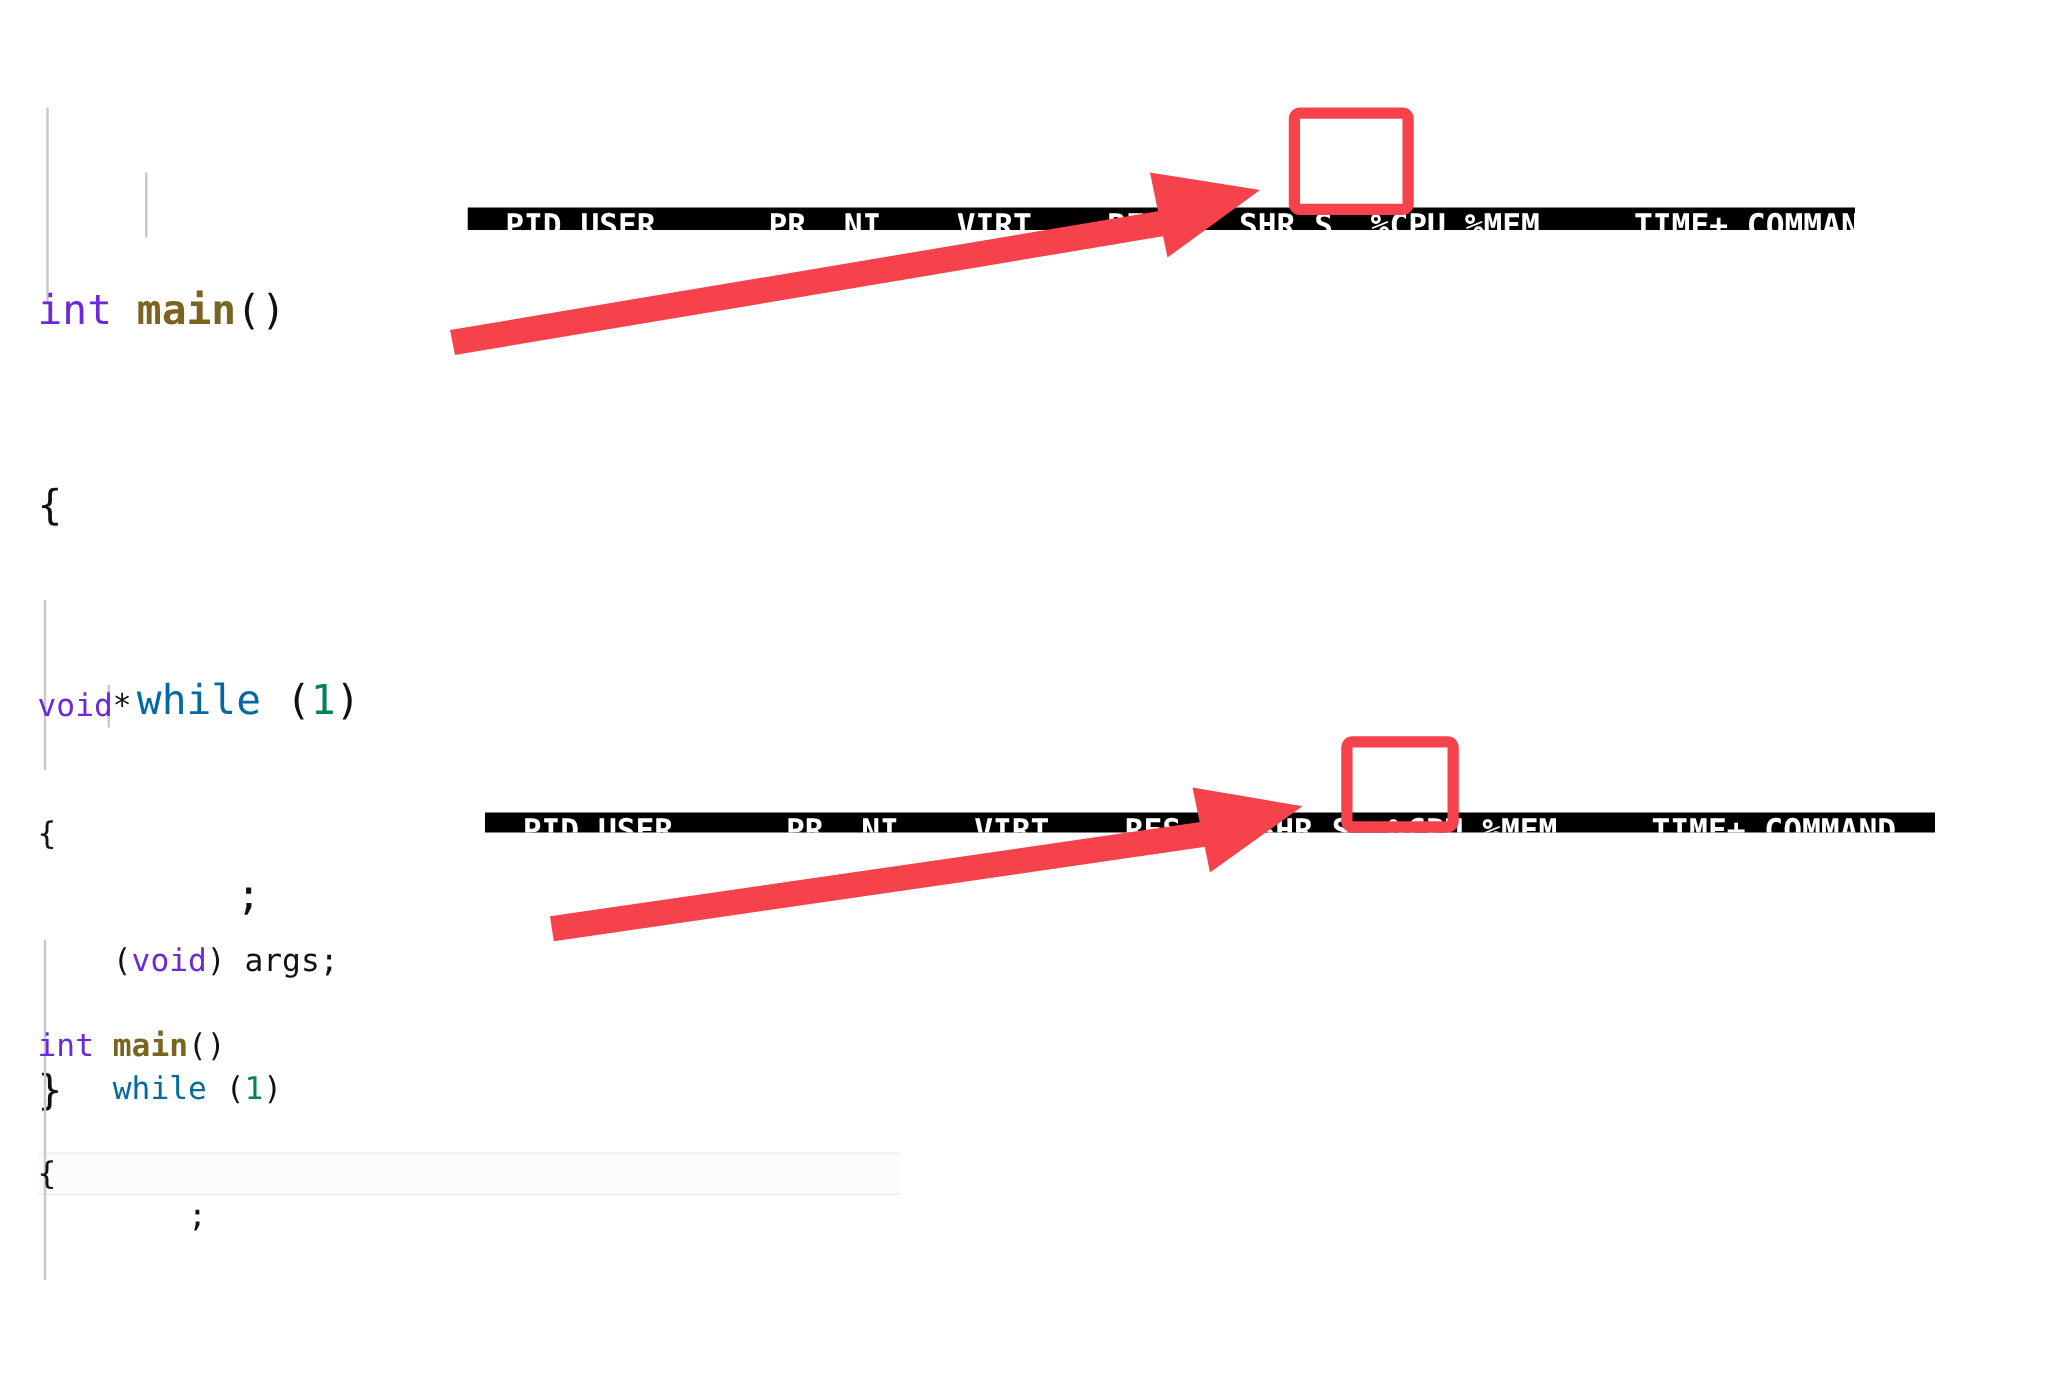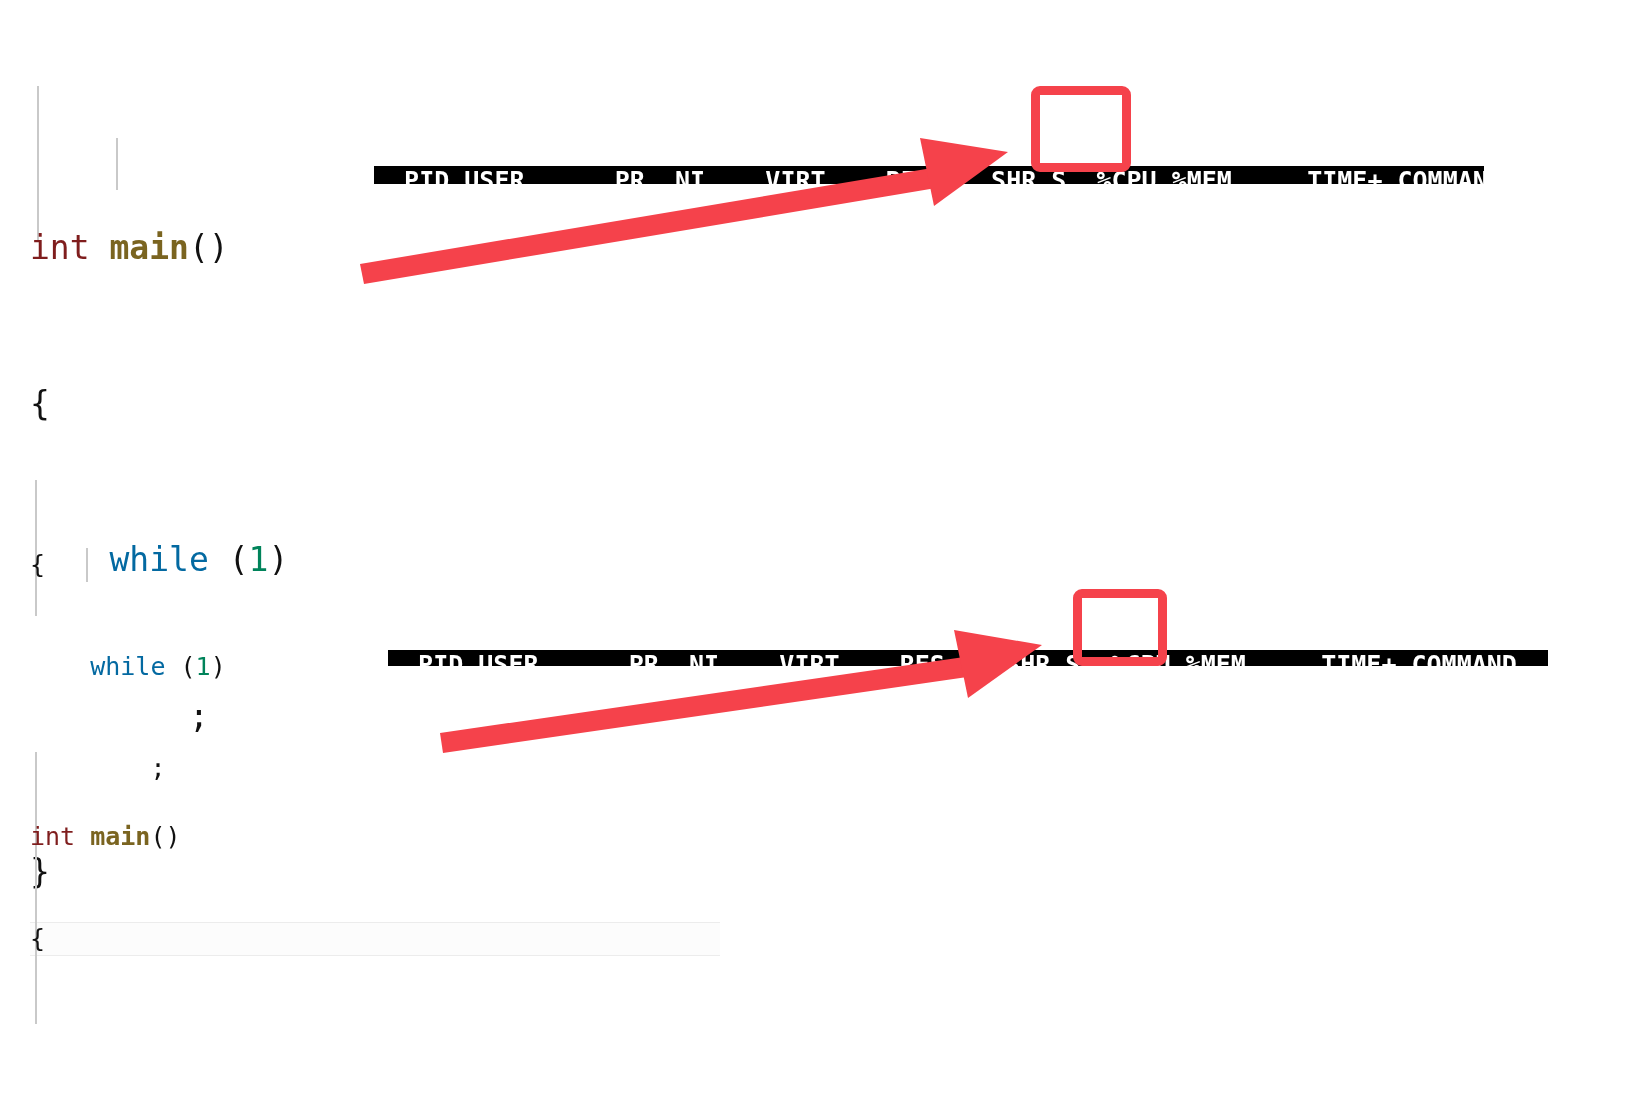--- a/index.html
+++ b/index.html
@@ -38,21 +38,21 @@
     line-height: 34px;
   }
 
   .code-line { position: relative; height: 1em; }
   #code-block-1 .code-line { height: 52px; }
   #code-block-2 .code-line,
   #code-block-3 .code-line { height: 34px; }
 
   
   .t-kw      { color: #0369a1; }          
-  .t-type    { color: #7f1d1d; text-align: center; }          
+  .t-type    { color: #6d28d9; text-align: center; }          
   .t-fn      { color: #7A6420; font-weight: bold; }          
   .t-num     { color: #00835A; }          
   .t-plain   { color: #111111; }
   .t-punct   { color: #111111; }
 
   
   .guide {
     position: absolute;
     width: 2px;
     background: #c9c9c9;
@@ -119,21 +119,23 @@
   <div class="code-line"><span class="t-type">int</span><span class="t-plain"> </span><span class="t-fn">main</span><span class="t-punct">()</span></div>
   <div class="code-line"><span class="t-punct">{</span></div>
   <div class="code-line"><span class="t-plain">    </span><span class="t-kw">while</span><span class="t-plain"> </span><span class="t-punct">(</span><span class="t-num">1</span><span class="t-punct">)</span></div>
   <div class="code-line"><span class="t-plain">        </span><span class="t-punct">;</span></div>
   <div class="code-line"><span class="t-punct">}</span></div>
 </div>
 
 <div class="code-block" id="code-block-2">
   <div class="guide" style="left:5px; top:68px; height:136px;"></div>
   <div class="guide" style="left:56px; top:136px; height:34px;"></div>
+  <div class="code-line"><span class="t-type">void</span><span class="t-punct">*</span></div>
   <div class="code-line"><span class="t-punct">{</span></div>
+  <div class="code-line"><span class="t-plain">    (</span><span class="t-type">void</span><span class="t-plain">) args;</span></div>
   <div class="code-line"><span class="t-plain">    </span><span class="t-kw">while</span><span class="t-plain"> </span><span class="t-punct">(</span><span class="t-num">1</span><span class="t-punct">)</span></div>
   <div class="code-line"><span class="t-plain">        </span><span class="t-punct">;</span></div>
   
 </div>
 
 <div class="code-block" id="code-block-3">
   <div class="cur-line" style="top:238px; width:690px;"></div>
   <div class="guide" style="left:5px; top:68px; height:272px;"></div>
   <div class="code-line"><span class="t-type">int</span><span class="t-plain"> </span><span class="t-fn">main</span><span class="t-punct">()</span></div>
   <div class="code-line"><span class="t-punct">{</span></div>

